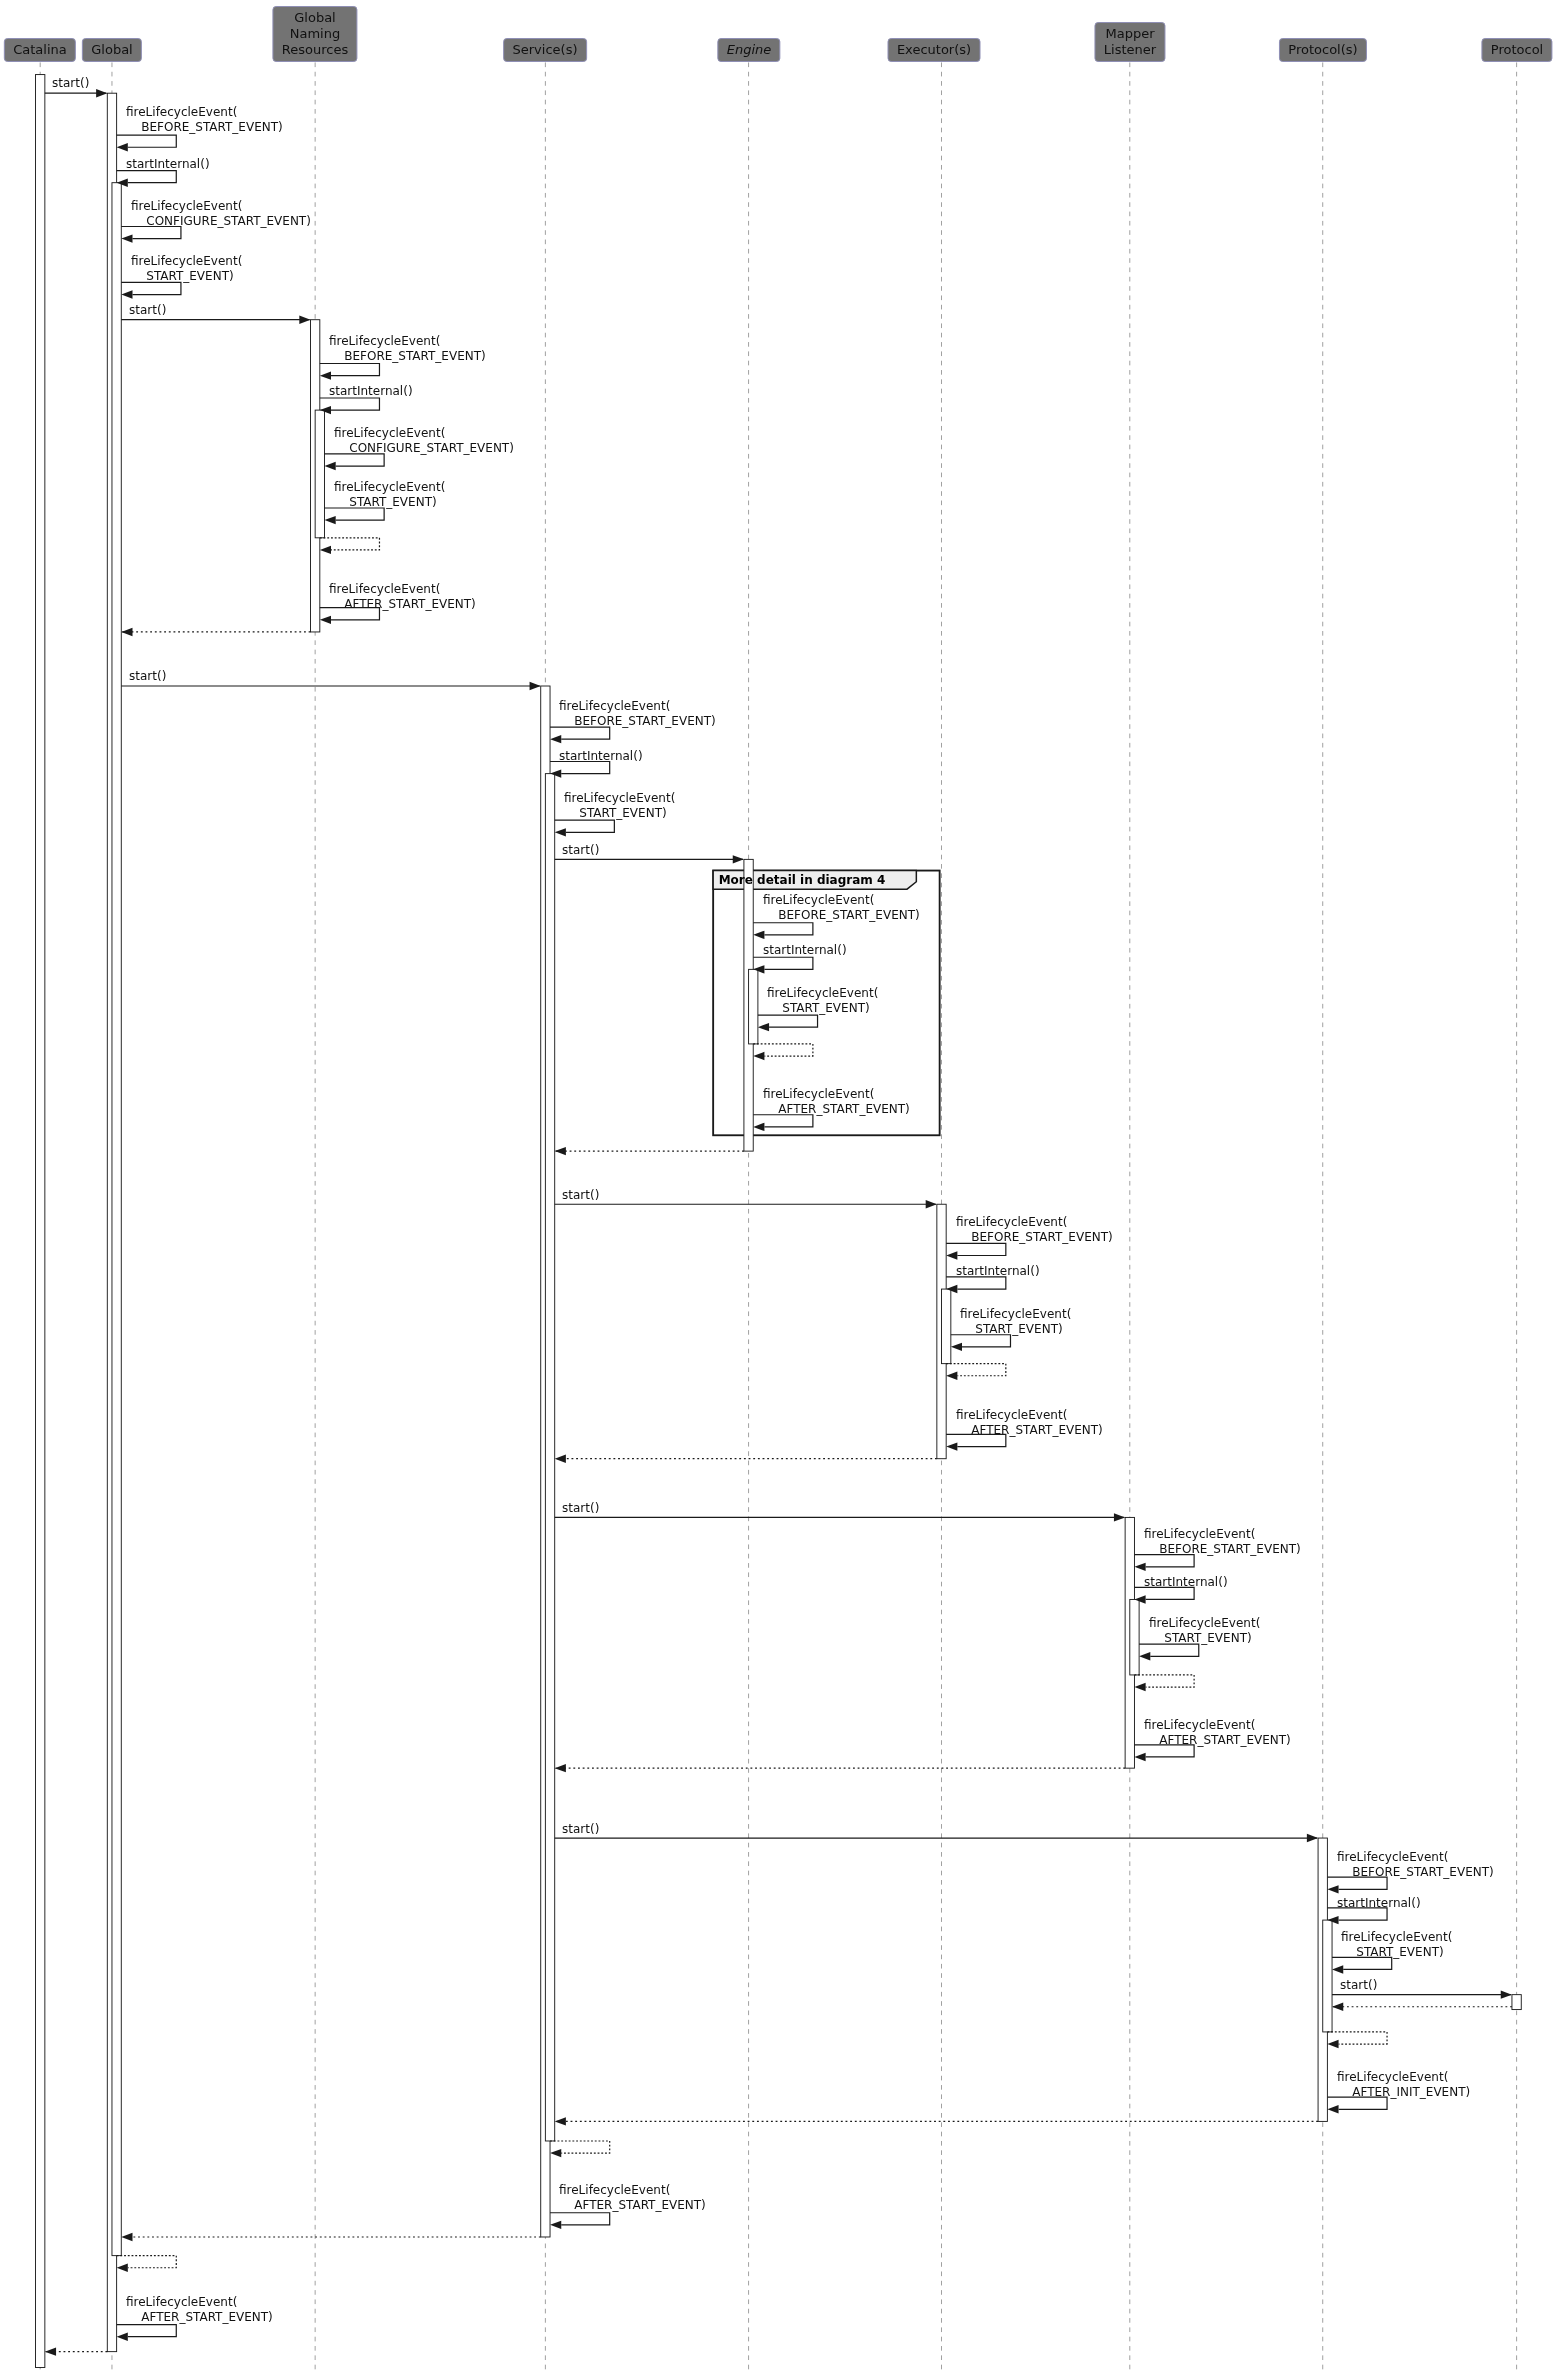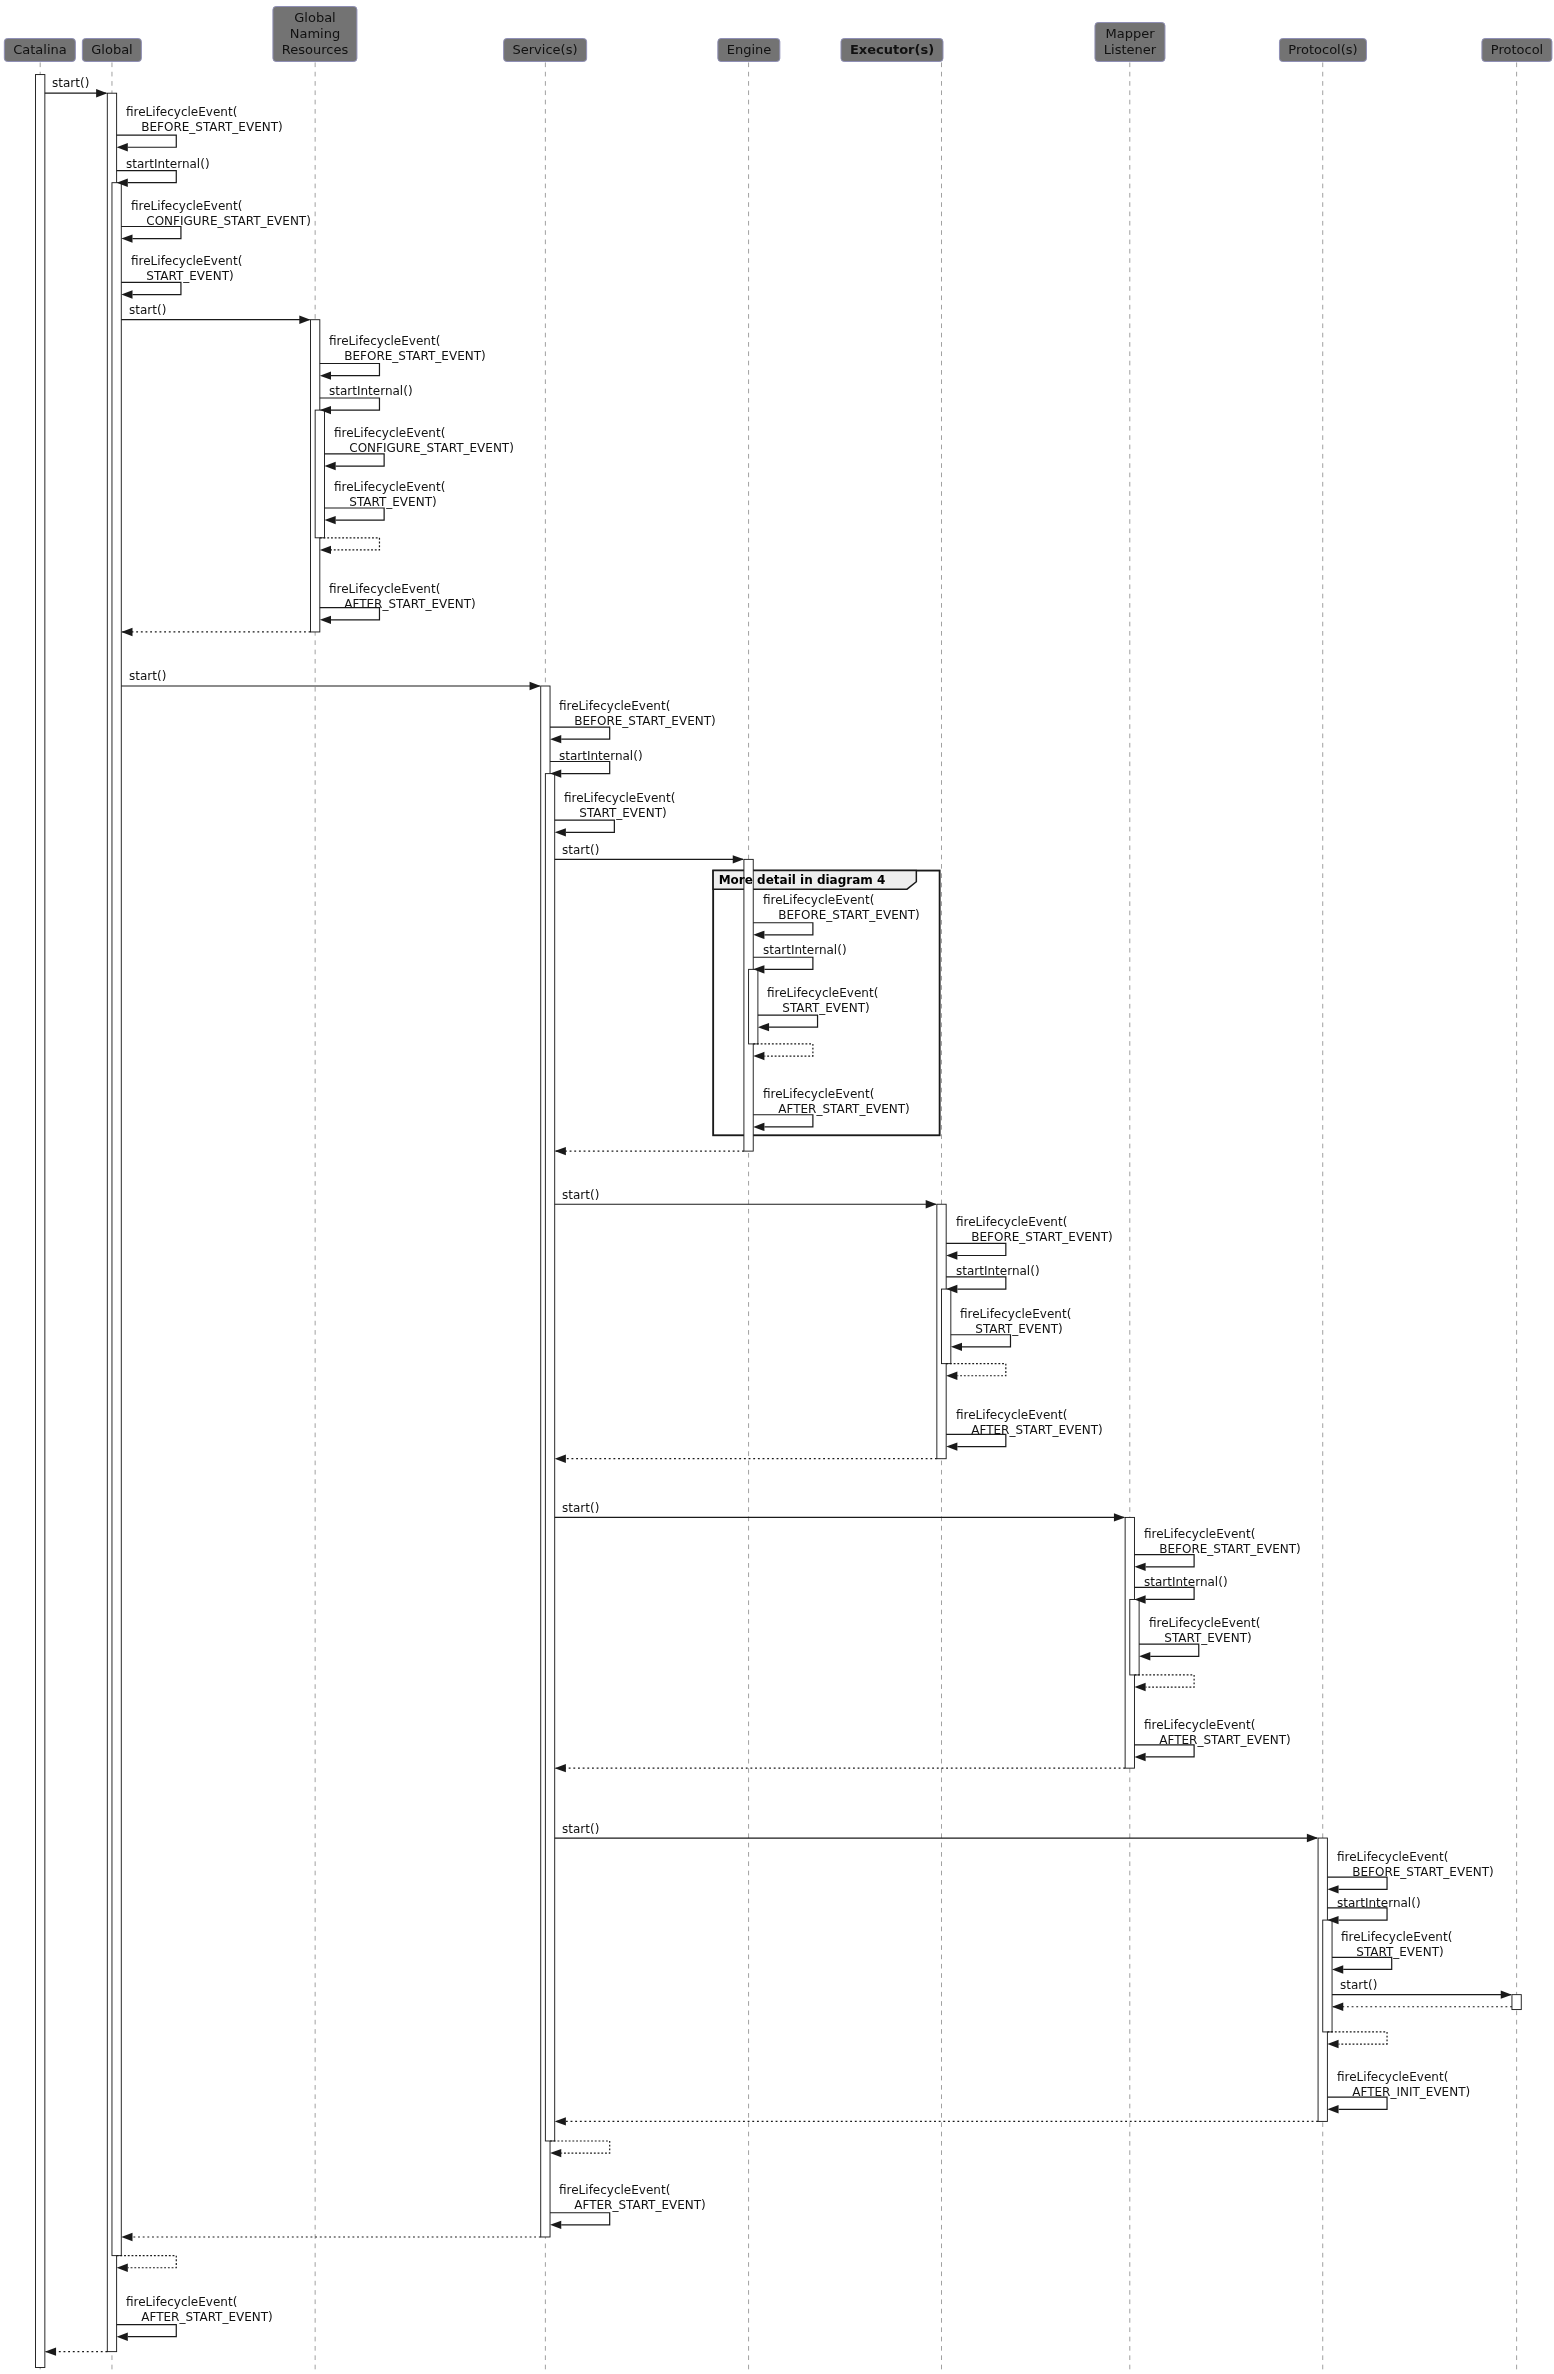--- a/index.html
+++ b/index.html
@@ -171,22 +171,22 @@
         <polygon points="48,2523 60,2518.5 60,2527.5" fill="#1a1a1a"></polygon>
       </g>
     </svg>
 
   <div class="actor-box" style="left: 40px;">Catalina</div>
   <div class="actor-box" style="left: 112px;">Global</div>
   <div class="actor-box" style="left: 315px;">Global
 Naming
 Resources</div>
   <div class="actor-box" style="left: 545px;">Service(s)</div>
-  <div class="actor-box" style="left: 749px;">Engine</div>
-  <div class="actor-box" style="left: 892px; font-weight: bold;">Executor(s)</div>
+  <div class="actor-box" style="left: 749px; font-style: italic;">Engine</div>
+  <div class="actor-box" style="left: 934px;">Executor(s)</div>
   <div class="actor-box" style="left: 1130px;">Mapper
 Listener</div>
   <div class="actor-box" style="left: 1323px;">Protocol(s)</div>
   <div class="actor-box" style="left: 1517px; margin-top: 28px;">Protocol</div>
 
   <div id="frame-title" style="left: 713px; top: 871px; width: 178px; line-height: 18.6px;">More detail in diagram 4</div>
 
   <div id="labels-layer">
       <div class="msg-label" style="left: 52px; top: 76px;">start()</div>
       <div class="msg-label" style="left: 126px; top: 105px;">fireLifecycleEvent(

